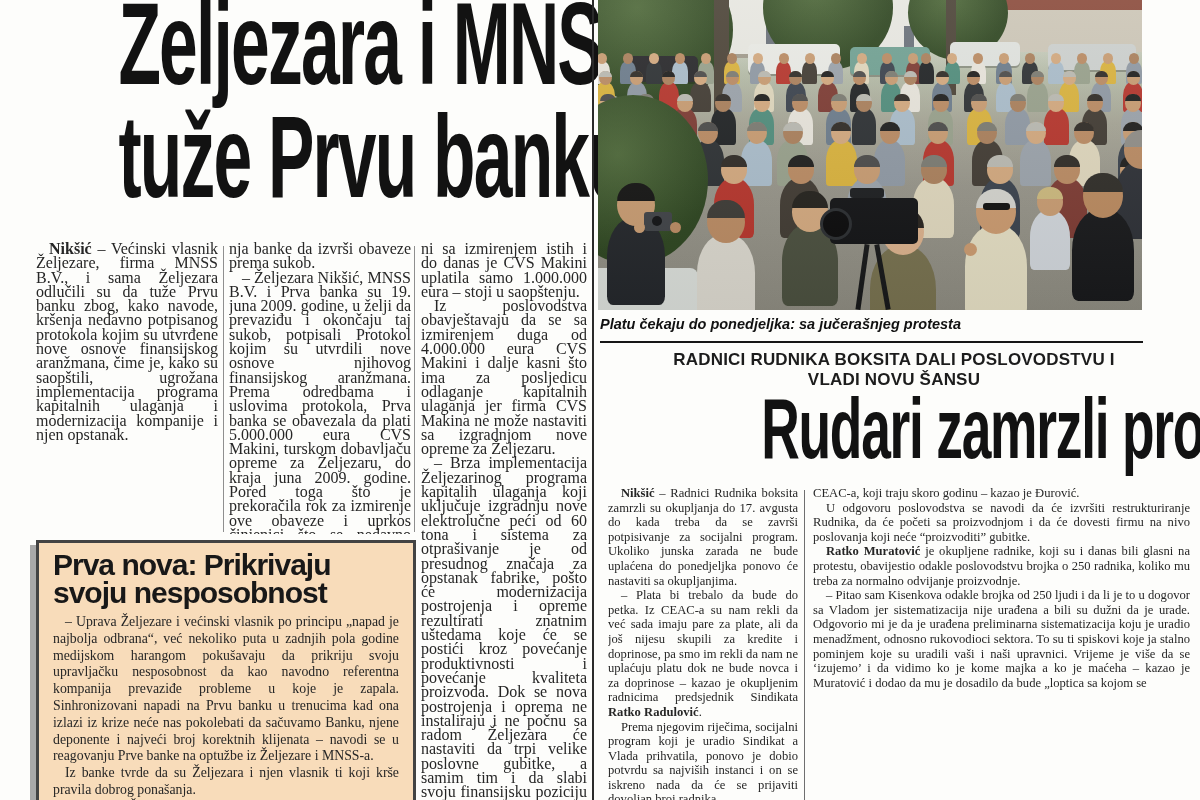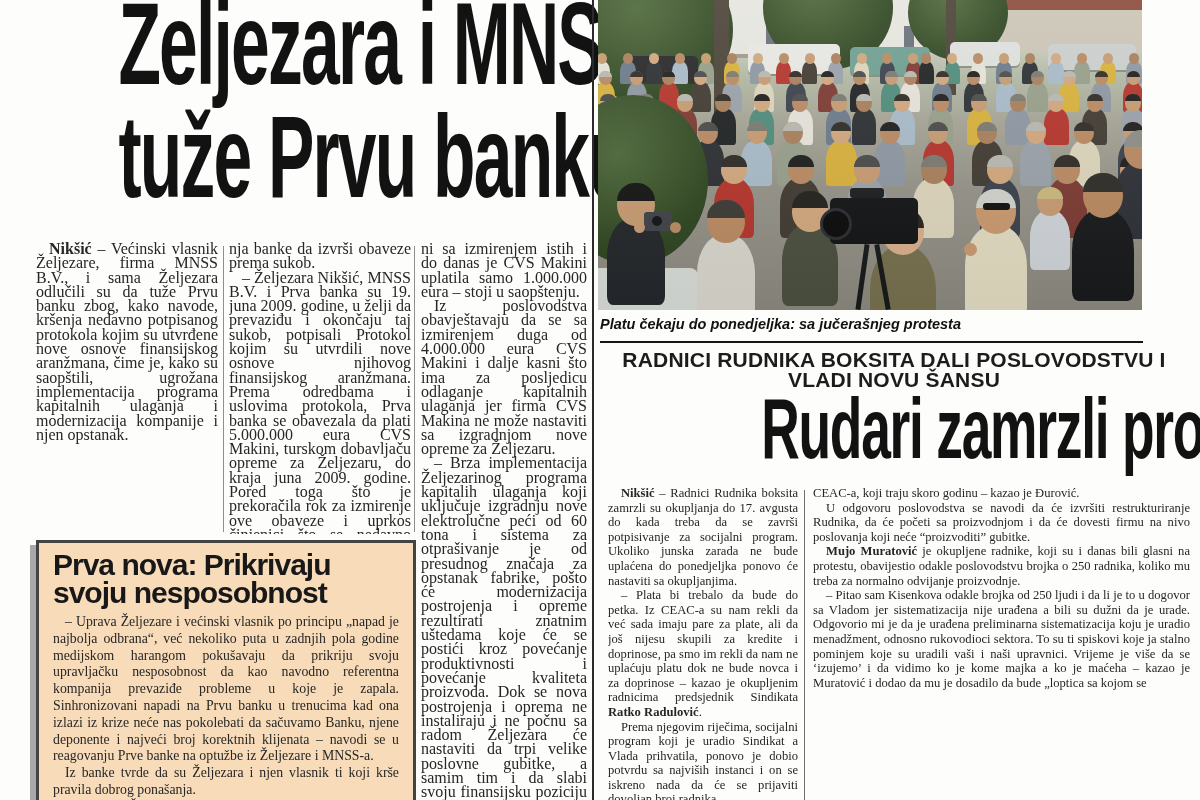--- a/index.html
+++ b/index.html
@@ -14,21 +14,21 @@
   
   .impact{font-family:"Liberation Sans",sans-serif;font-weight:bold;color:#121212;}
   #left-headline{position:absolute;left:0;top:-12px;width:592px;text-align:center;}
   #left-headline .hl-line{display:block;white-space:nowrap;font-size:116px;line-height:113px;
         transform:scaleX(0.60);transform-origin:50% 0;letter-spacing:-3px;}
   #right-headline{position:absolute;left:598px;top:388px;width:592px;text-align:center;}
   #right-headline .hl-line{display:inline-block;white-space:nowrap;font-size:86px;line-height:80px;
         transform:scaleX(0.62);transform-origin:50% 0;letter-spacing:-2px;}
 
   #kicker{position:absolute;left:598px;top:350px;width:592px;text-align:center;
-        font-family:"Liberation Sans",sans-serif;font-weight:bold;font-size:21px;
+        font-family:"Liberation Sans",sans-serif;font-weight:bold;font-size:17px;
         line-height:20px;color:#1c1c1c;letter-spacing:.2px;}
 
   
   .col{position:absolute;overflow:hidden;text-align:justify;}
   .col p{margin:0;text-indent:13px;}
   .col p.cont{text-indent:0;}
   .c-small{font-size:16px;line-height:14.3px;}
   .c-right{font-size:12.6px;line-height:14.6px;}
 
   
@@ -376,17 +376,17 @@
 
   <div class="col c-right" style="left:608px;top:486px;width:190px;height:314px;">
       <p><b>Nikšić</b> – Radnici Rudnika boksita zamrzli su okupljanja do 17. avgusta do kada treba da se završi potpisivanje za socijalni program. Ukoliko junska zarada ne bude uplaćena do ponedjeljka ponovo će nastaviti sa okupljanjima.</p>
       <p>– Plata bi trebalo da bude do petka. Iz CEAC-a su nam rekli da već sada imaju pare za plate, ali da još nijesu skupili za kredite i doprinose, pa smo im rekli da nam ne uplaćuju platu dok ne bude novca i za doprinose – kazao je okupljenim radnicima predsjednik Sindikata <b>Ratko Radulović</b>.</p>
       <p>Prema njegovim riječima, socijalni program koji je uradio Sindikat a Vlada prihvatila, ponovo je dobio potvrdu sa najviših instanci i on se iskreno nada da će se prijaviti dovoljan broj radnika.</p>
     </div>
   <div class="colrule" style="left:804px;top:490px;height:310px;background:#6f6f6f;"></div>
   <div class="col c-right" style="left:813px;top:486px;width:377px;height:314px;">
       <p class="cont">CEAC-a, koji traju skoro godinu – kazao je Đurović.</p>
       <p>U odgovoru poslovodstva se navodi da će izvršiti restrukturiranje Rudnika, da će početi sa proizvodnjom i da će dovesti firmu na nivo poslovanja koji neće “proizvoditi” gubitke.</p>
-      <p><b>Mujo Muratović</b> je okupljene radnike, koji su i danas bili glasni na protestu, obavijestio odakle poslovodstvu brojka o 250 radnika, koliko mu treba za normalno odvijanje proizvodnje.</p>
+      <p><b>Ratko Muratović</b> je okupljene radnike, koji su i danas bili glasni na protestu, obavijestio odakle poslovodstvu brojka o 250 radnika, koliko mu treba za normalno odvijanje proizvodnje.</p>
       <p>– Pitao sam Kisenkova odakle brojka od 250 ljudi i da li je to u dogovor sa Vladom jer sistematizacija nije urađena a bili su dužni da je urade. Odgovorio mi je da je urađena preliminarna sistematizacija koju je uradio menadžment, odnosno rukovodioci sektora. To su ti spiskovi koje ja stalno pominjem koje su uradili vaši i naši upravnici. Vrijeme je više da se ‘izujemo’ i da vidimo ko je kome majka a ko je maćeha – kazao je Muratović i dodao da mu je dosadilo da bude „loptica sa kojom se</p>
     </div>
 
 </div>
 
 </body></html>

